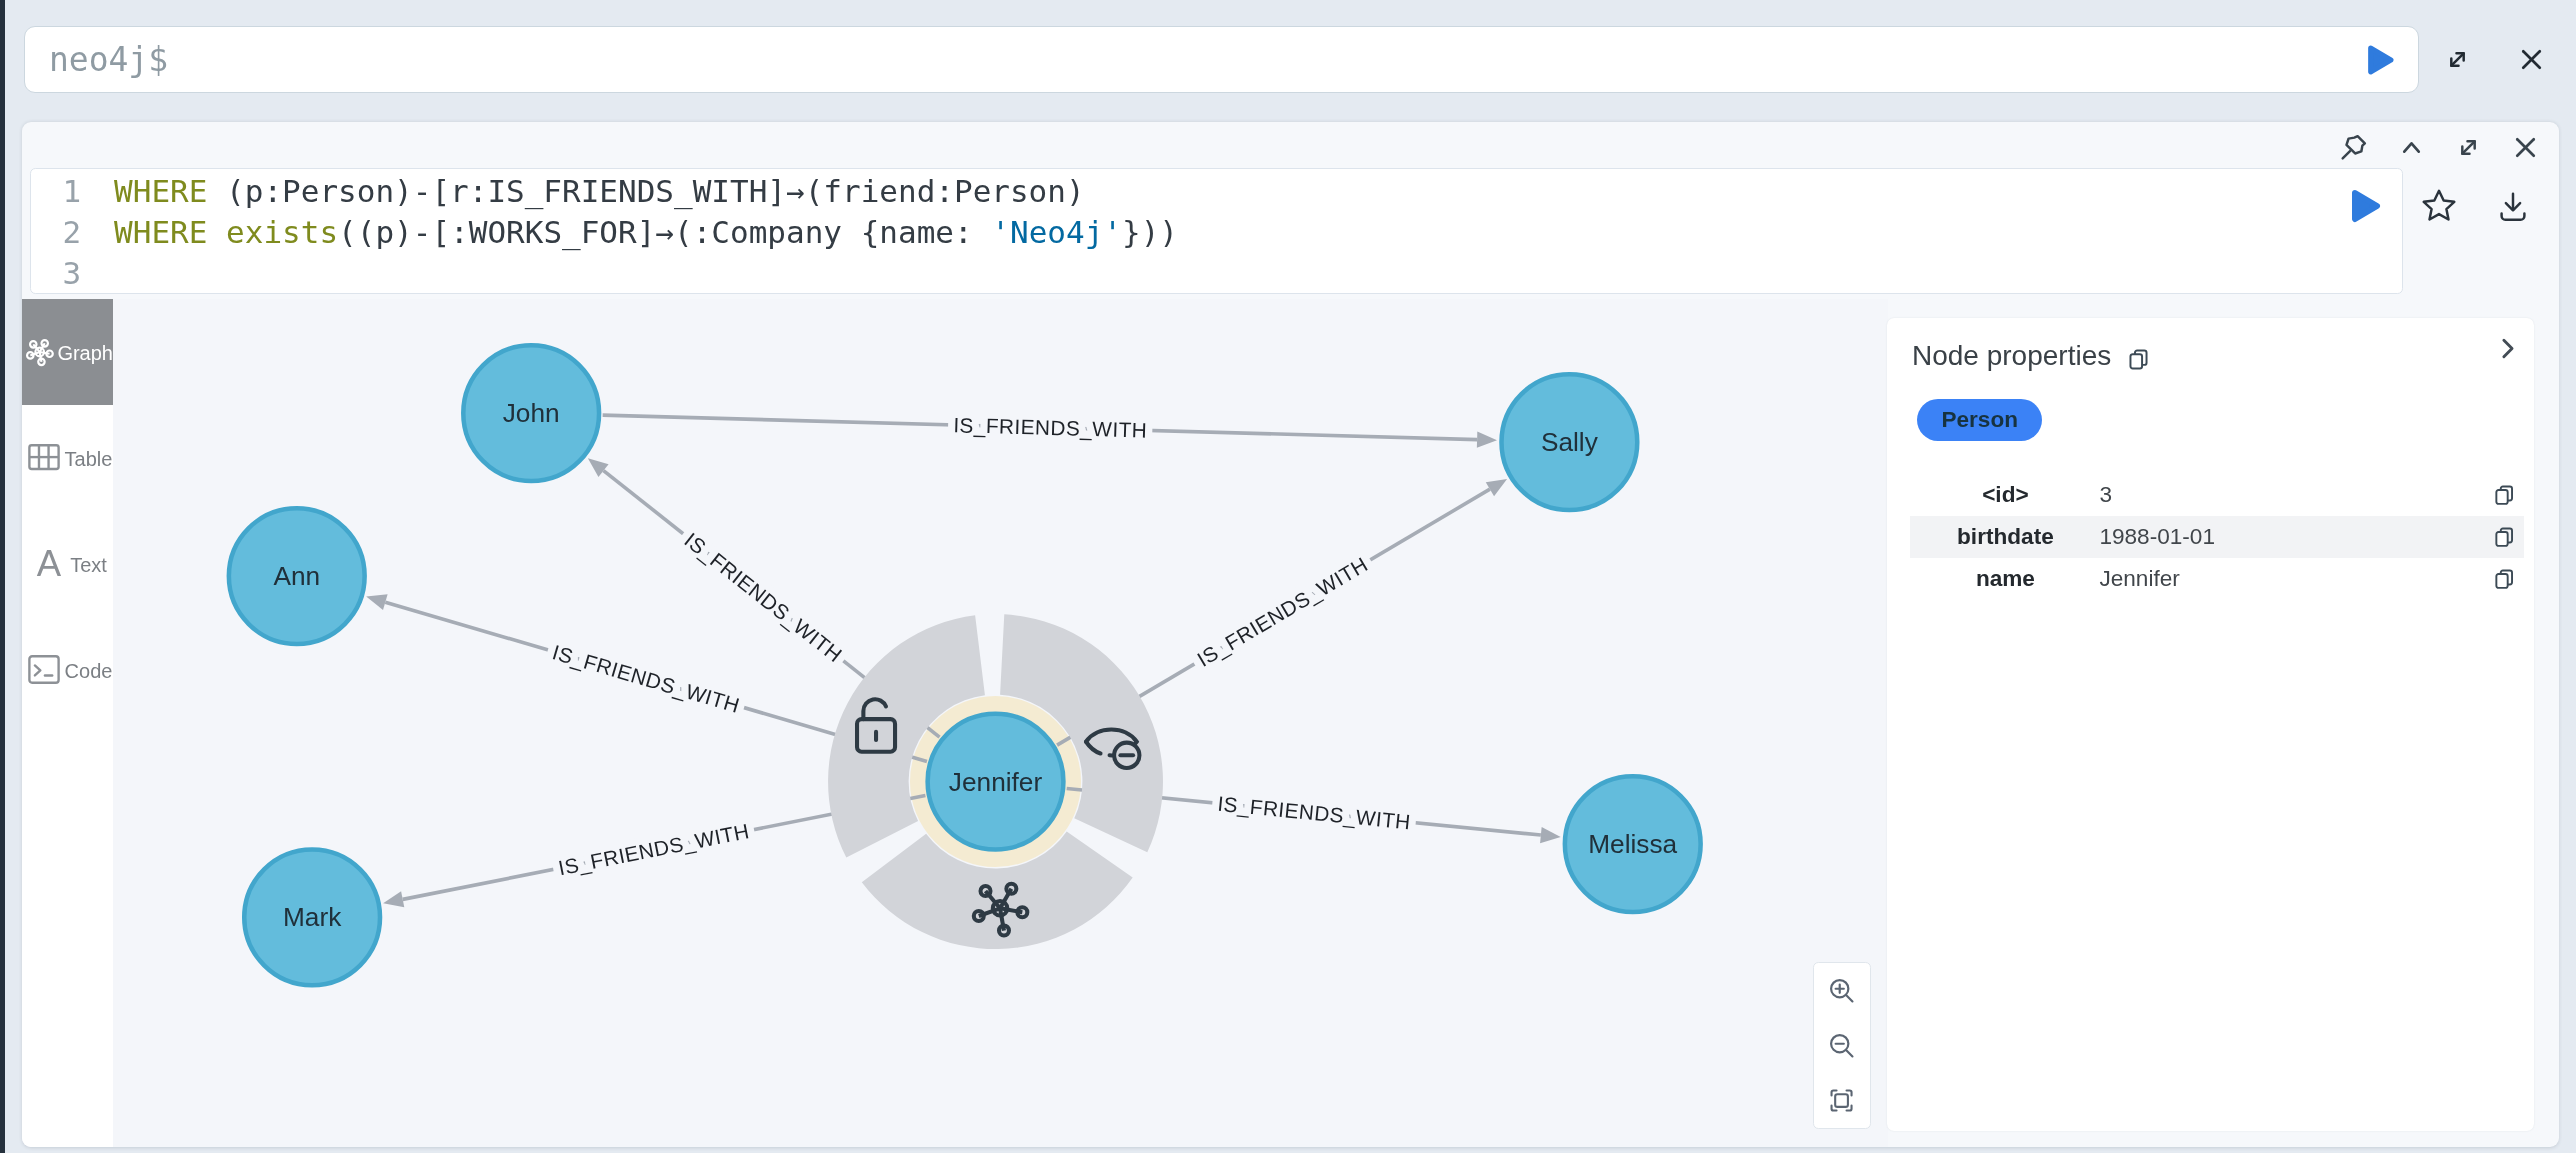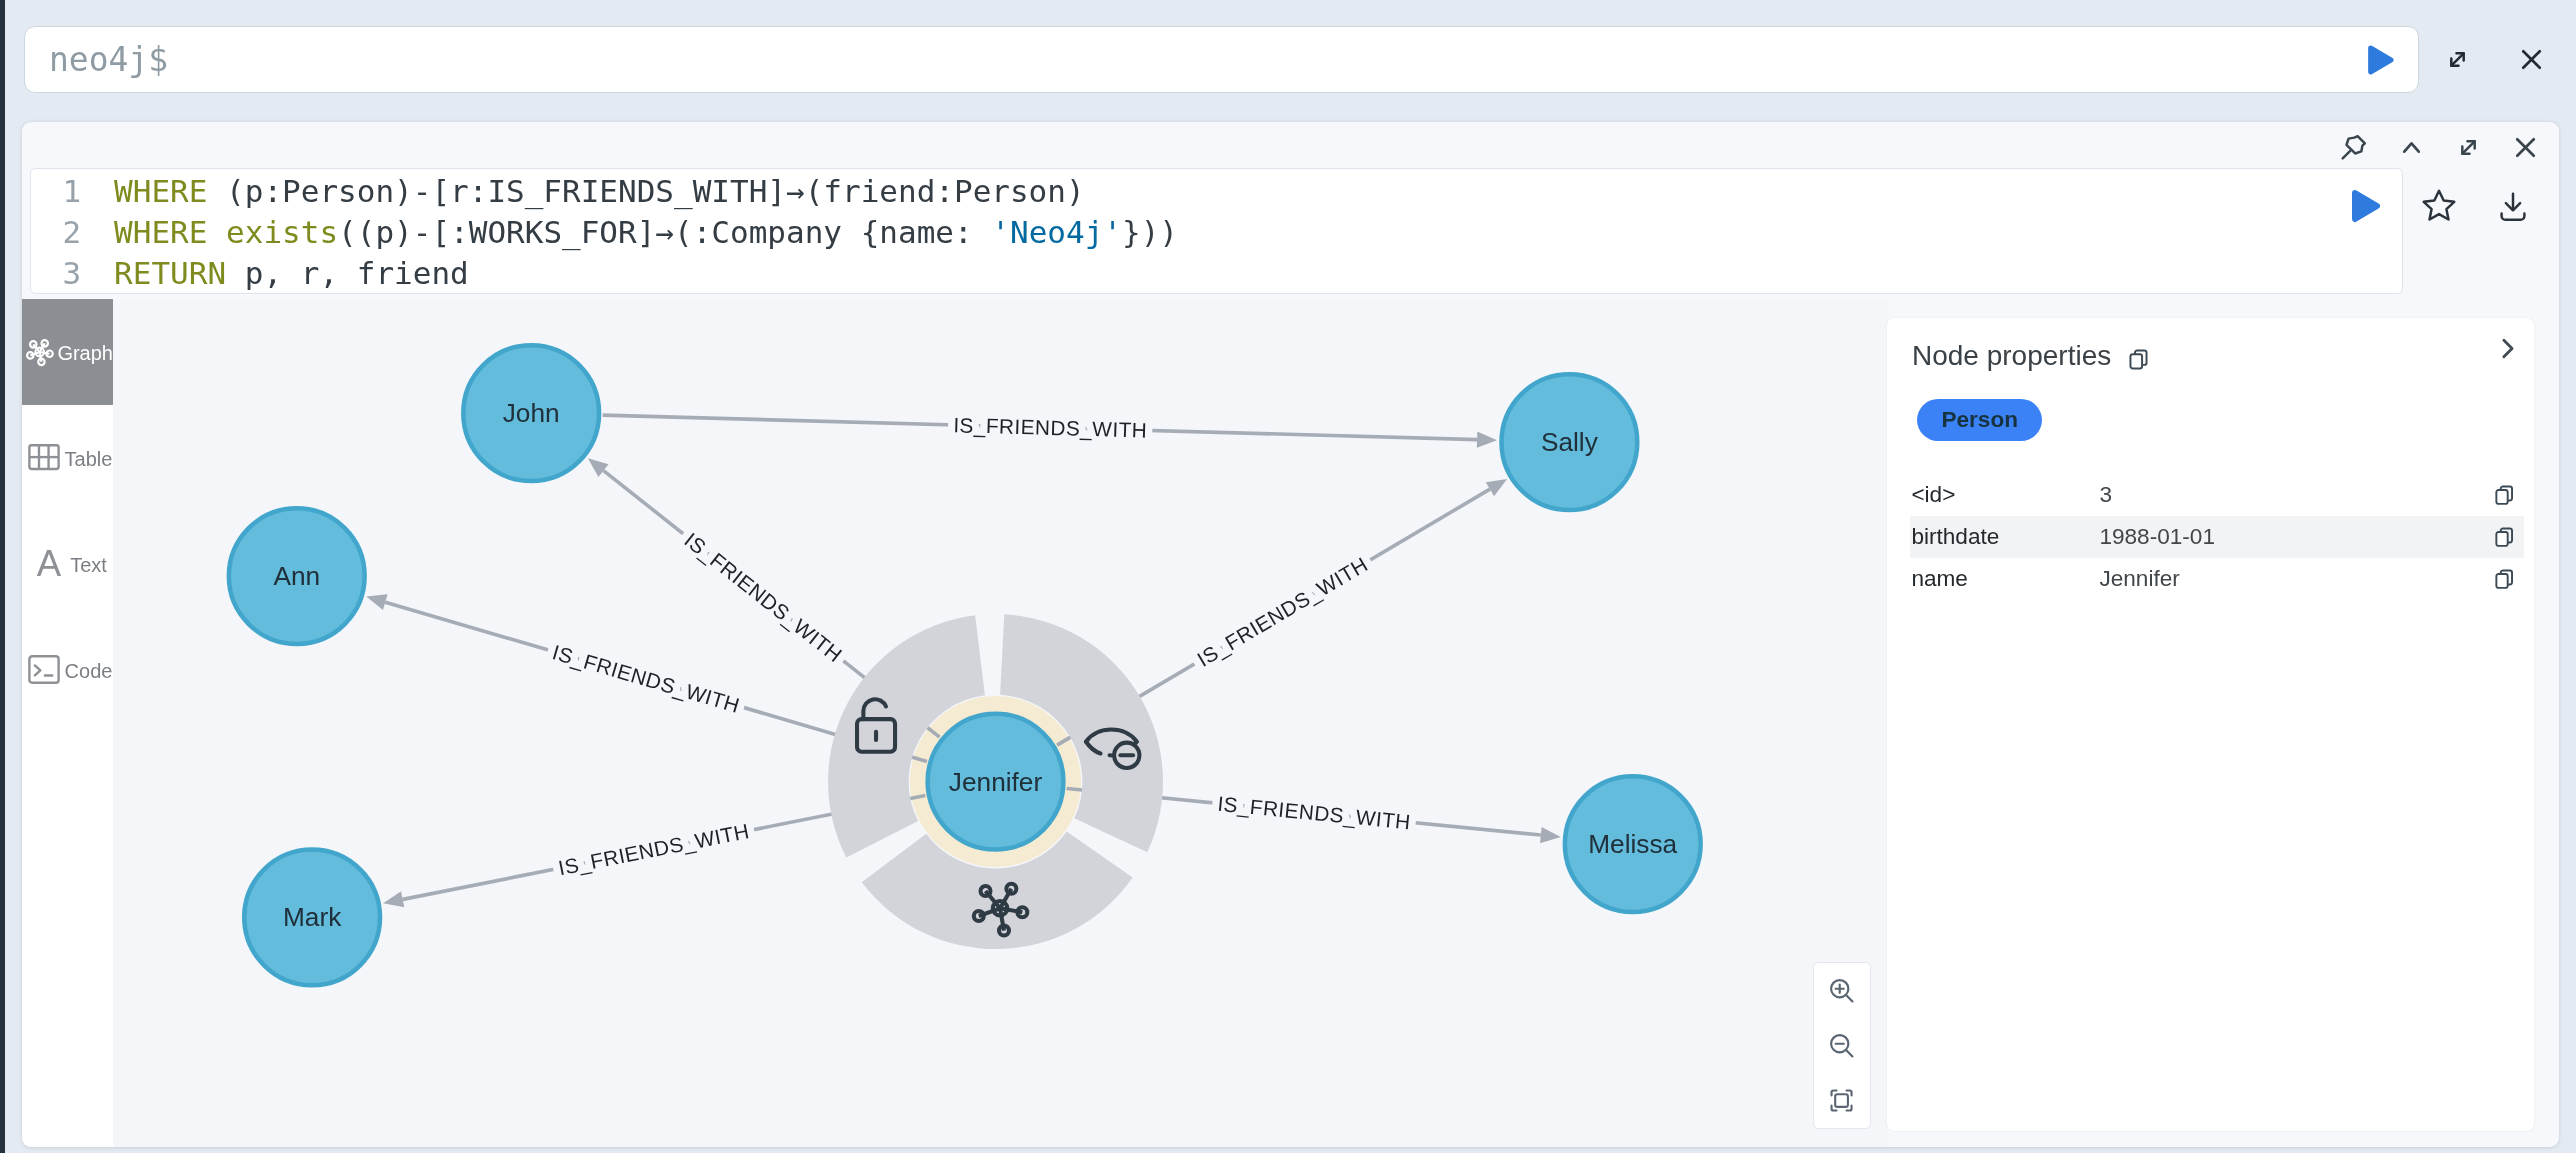--- a/index.html
+++ b/index.html
@@ -96,21 +96,21 @@
   .props-copy{margin-left:14.5px;line-height:0;cursor:pointer;}
   .props-chevron{position:absolute;left:606px;top:16.3px;cursor:pointer;line-height:0;}
   .badge{
     position:absolute;left:30px;top:81px;height:42px;border-radius:21px;
     display:inline-flex;align-items:center;padding:0 24.4px;
     font-size:22.6px;font-weight:bold;color:#173340;cursor:pointer;
   }
   .prop-rows{position:absolute;left:22.6px;top:156px;width:614px;}
   .prop-row{display:flex;align-items:center;height:42px;padding:0 0 0 1.8px;}
   .prop-row.striped{background:#f2f3f5;}
-  .prop-key{width:188px;font-weight:normal;font-size:22.6px;color:#24292e;flex:none;}
+  .prop-key{width:188px;font-weight:bold;font-size:22.6px;color:#24292e;flex:none;text-align:center;}
   .prop-val{font-size:22.6px;color:#41464b;}
   .prop-copy{margin-left:auto;margin-right:7.2px;line-height:0;cursor:pointer;}
 </style>
 </head>
 <body>
 
 <div class="left-strip"></div>
 
 <div class="prompt-box">
   <span class="prompt-text">neo4j$</span>
@@ -165,21 +165,20 @@
       <div class="code-row">
         <div class="gutter">1</div>
         <div class="code-line"><span class="tok-kw">WHERE</span><span class=""> (p:Person)-[r:IS_FRIENDS_WITH]→(friend:Person)</span></div>
       </div>
       <div class="code-row">
         <div class="gutter">2</div>
         <div class="code-line"><span class="tok-kw">WHERE</span><span class=""> </span><span class="tok-kw">exists</span><span class="">((p)-[:WORKS_FOR]→(:Company {name: </span><span class="tok-str">'Neo4j'</span><span class="">}))</span></div>
       </div>
       <div class="code-row">
         <div class="gutter">3</div>
-        <div class="code-line"><span class="tok-kw">RETURN</span><span class=""> p, r, friend</span></div>
       </div>
     </div>
 
   <span class="icon-btn run-play">
     <svg width="42" height="42" viewBox="0 0 42 42">
       <path d="M12 8 L34 21 L12 34 Z" fill="#2f7bdd" stroke="#2f7bdd" stroke-width="6" stroke-linejoin="round"></path>
     </svg>
   </span>
   <span class="icon-btn run-star">
     <svg width="38" height="38" viewBox="0 0 40 40" fill="none" stroke="#2a333c" stroke-width="2.6" stroke-linejoin="round">

